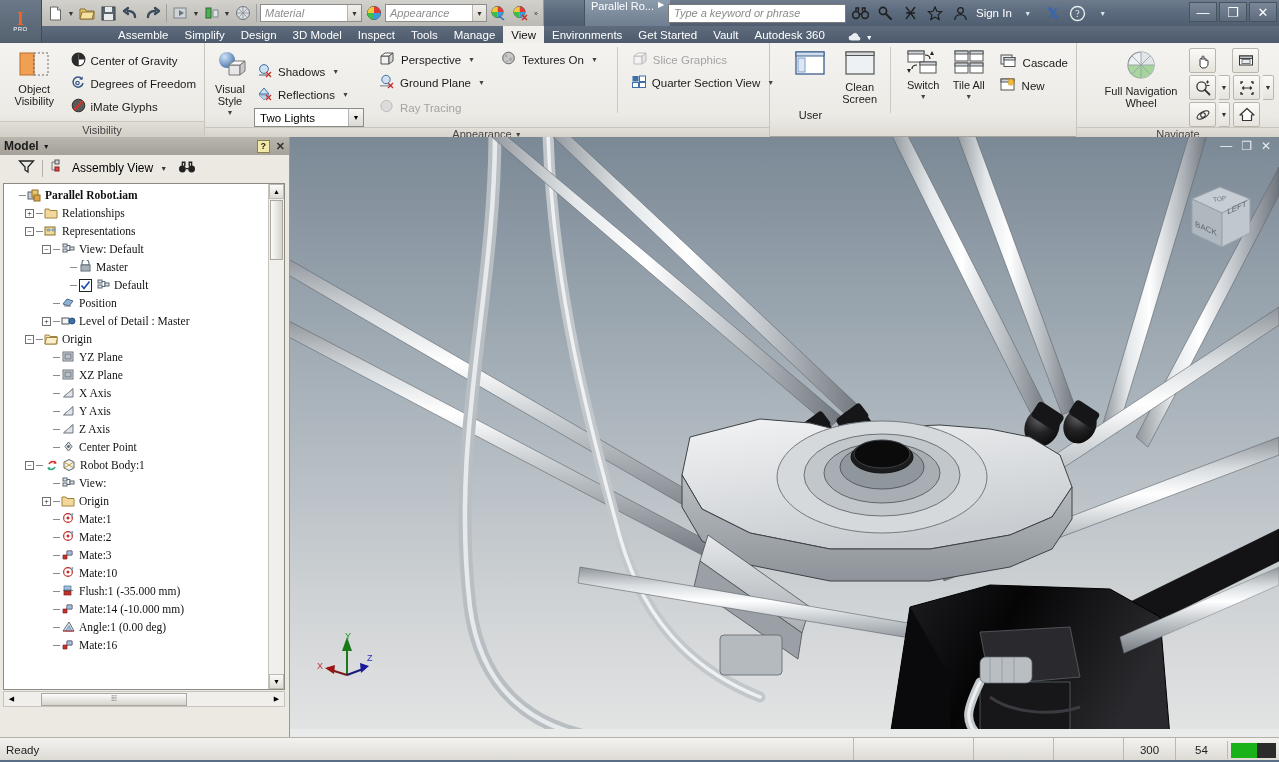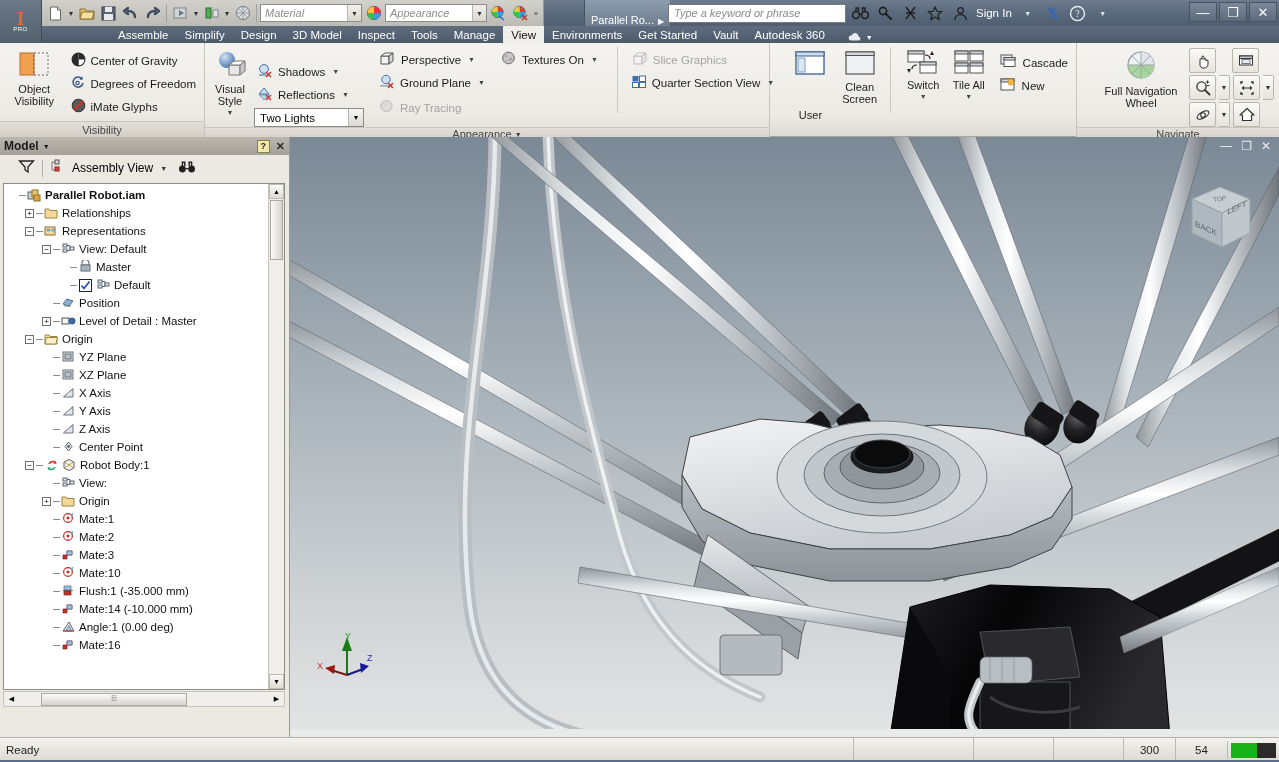--- a/index.html
+++ b/index.html
@@ -48,21 +48,21 @@
     font-style:italic; color:#8e8e8e; font-size:11px;
   }
   .combo-mini .cb-arrow {
     margin-left:auto; width:14px; height:16px; display:flex;
     align-items:center; justify-content:center; font-size:7px; color:#333;
     background:linear-gradient(to bottom,#f2f0ec,#dbd8d1); border-left:1px solid #b5b5b5;
   }
   .doc-tab {
     position:absolute; left:584px; top:0; height:26px; min-width:84px;
     background:linear-gradient(to bottom,#8d9cac,#6f7e90);
-    color:#fff; font-size:11px; display:flex; align-items:flex-end;
+    color:#fff; font-size:11px; display:flex; align-items:flex-start;
     padding:0 6px; border-left:1px solid #46525f;
   }
   .doc-tab-arrow { margin-left:4px; font-size:8px; }
   .search-area {
     position:absolute; left:668px; top:2px; height:22px;
     display:flex; align-items:center; gap:3px;
   }
   .search-box {
     width:178px; height:19px; background:#fff; border:1px solid #7a7a7a;
     display:flex; align-items:center; padding-left:5px;
@@ -160,21 +160,21 @@
   }
   .vsep { width:1px; height:17px; background:#b3b0a8; margin:0 2px; }
   .tree-wrap {
     flex:1; margin:2px 0 0 3px; background:#fff; border:1px solid #8e8b84;
     position:relative; overflow:hidden;
     width:282px;
   }
   .tree { position:absolute; inset:0 16px 0 0; overflow:hidden; padding-top:2px; }
   .tnode {
     height:18px; display:flex; align-items:center; font-size:11.5px;
-    color:#111; white-space:nowrap; position:relative;
+    color:#111; white-space:nowrap; position:relative;font-family:Liberation Serif, serif;
   }
   .tnode.root { font-weight:bold; }
   .tog {
     width:9px; height:9px; border:1px solid #6f6f6f; background:#fff;
     font-size:8px; line-height:7px; text-align:center; color:#000;
     display:inline-flex; align-items:center; justify-content:center;
     margin-right:2px; flex:0 0 auto;
   }
   .tdash { width:7px; height:1px; background:#8a8a8a; margin-right:1px; flex:0 0 auto; }
   .tico { width:15px; height:14px; margin-right:3px; flex:0 0 auto;

